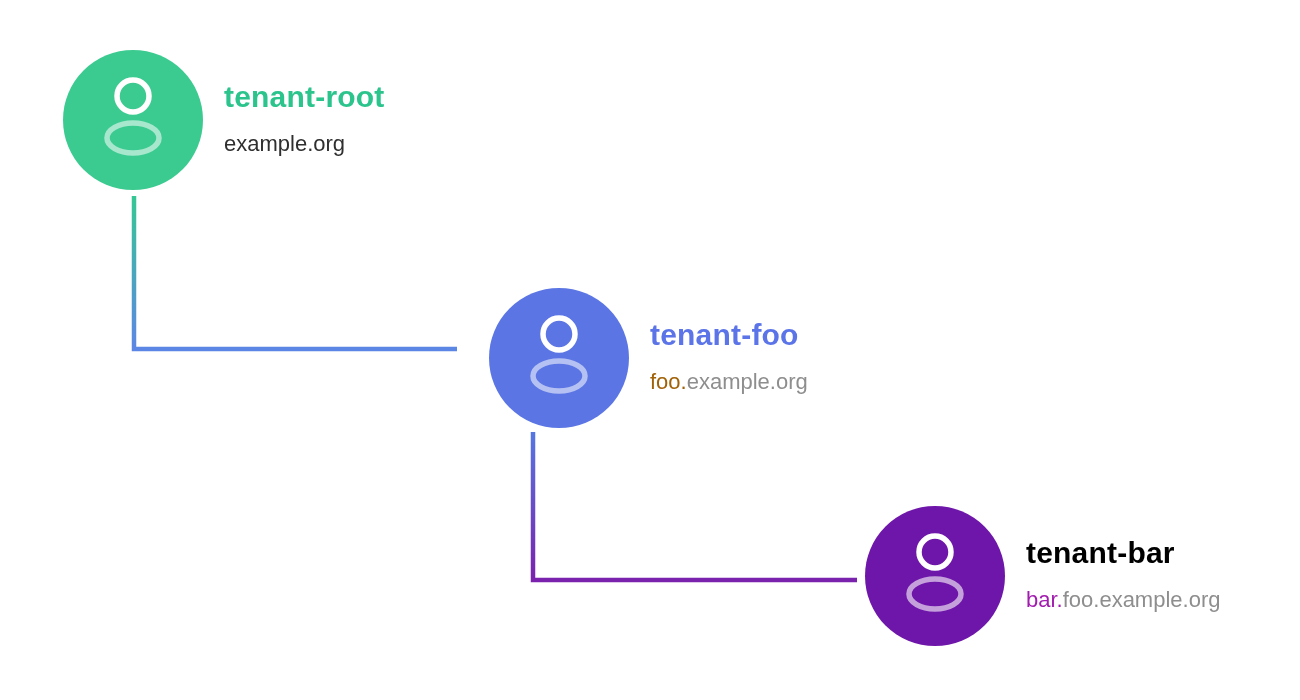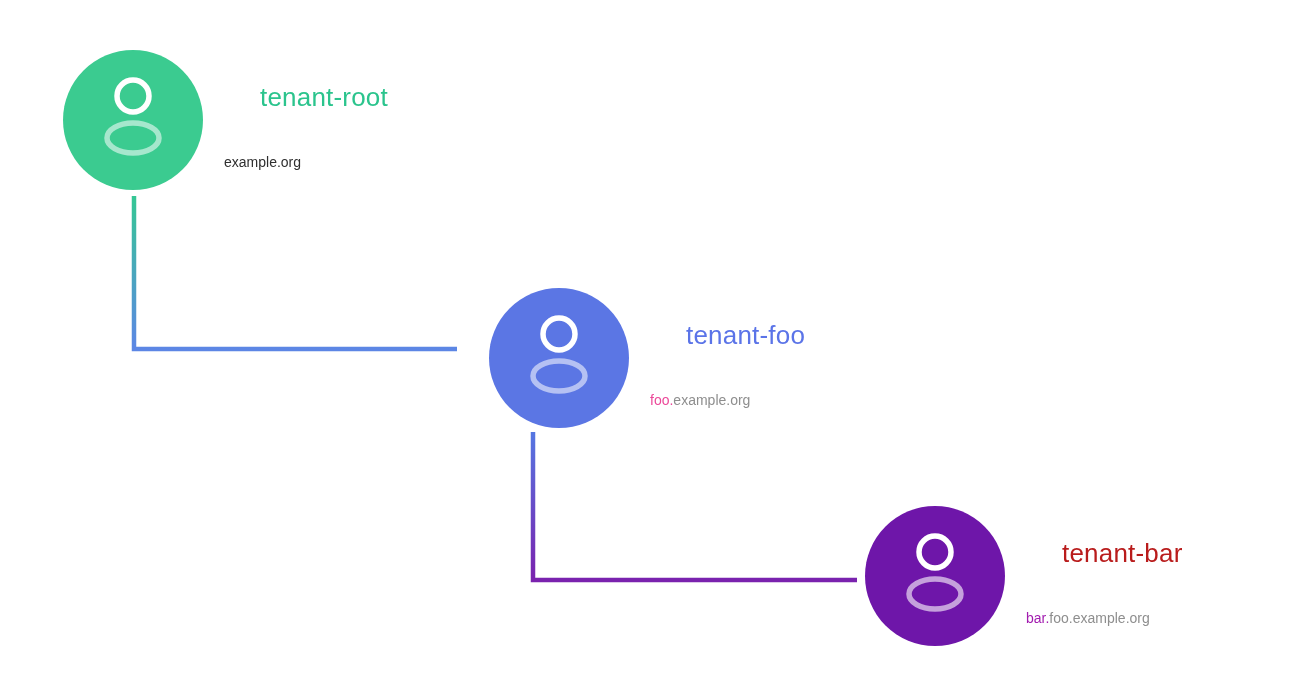--- a/index.html
+++ b/index.html
@@ -37,29 +37,28 @@
     left: 0;
     top: 0;
   }
   .labels {
     position: absolute;
     left: 161px;
     top: 30px;
     white-space: nowrap;
   }
   .tenant-title {
-    font-size: 26px;
-    font-weight: 400;
+    font-size: 30px;
+    font-weight: 700;
     line-height: 34px;
     letter-spacing: 0.2px;
-    margin-left: 36px;
   }
   .tenant-domain {
-    margin-top: 36px;
-    font-size: 14px;
+    margin-top: 18px;
+    font-size: 22px;
     font-weight: 400;
     line-height: 24px;
   }
 </style>
 </head>
 <body>
 
 <div class="canvas">
 
   <svg class="connectors" width="1300" height="700" viewBox="0 0 1300 700">
@@ -94,31 +93,31 @@
   <div class="node node-foo">
     <svg class="avatar" width="140" height="140" viewBox="0 0 140 140">
       <circle cx="70" cy="70" r="70" fill="#5B76E4"></circle>
       <g>
         <circle cx="70" cy="46" r="16" fill="none" stroke="#ffffff" stroke-width="5.5"></circle>
         <ellipse cx="70" cy="88" rx="26" ry="15" fill="none" stroke="rgba(255,255,255,0.55)" stroke-width="5.5"></ellipse>
       </g>
     </svg>
     <div class="labels">
       <div class="tenant-title" style="color: rgb(91, 116, 232);">tenant-foo</div>
-      <div class="tenant-domain"><span style="color: #ec4899;">foo.</span><span style="color: rgb(142, 142, 142);">example.org</span></div>
+      <div class="tenant-domain"><span style="color: #a16207;">foo.</span><span style="color: rgb(142, 142, 142);">example.org</span></div>
     </div>
   </div>
 
   <div class="node node-bar">
     <svg class="avatar" width="140" height="140" viewBox="0 0 140 140">
       <circle cx="70" cy="70" r="70" fill="#6E16A9"></circle>
       <g>
         <circle cx="70" cy="46" r="16" fill="none" stroke="#ffffff" stroke-width="5.5"></circle>
         <ellipse cx="70" cy="88" rx="26" ry="15" fill="none" stroke="rgba(255,255,255,0.6)" stroke-width="5.5"></ellipse>
       </g>
     </svg>
     <div class="labels">
-      <div class="tenant-title" style="color: #b91c1c;">tenant-bar</div>
+      <div class="tenant-title" style="color: #000000;">tenant-bar</div>
       <div class="tenant-domain"><span style="color: #a21caf;">bar.</span><span style="color: rgb(142, 142, 142);">foo.example.org</span></div>
     </div>
   </div>
 
 </div>
 
 </body></html>

